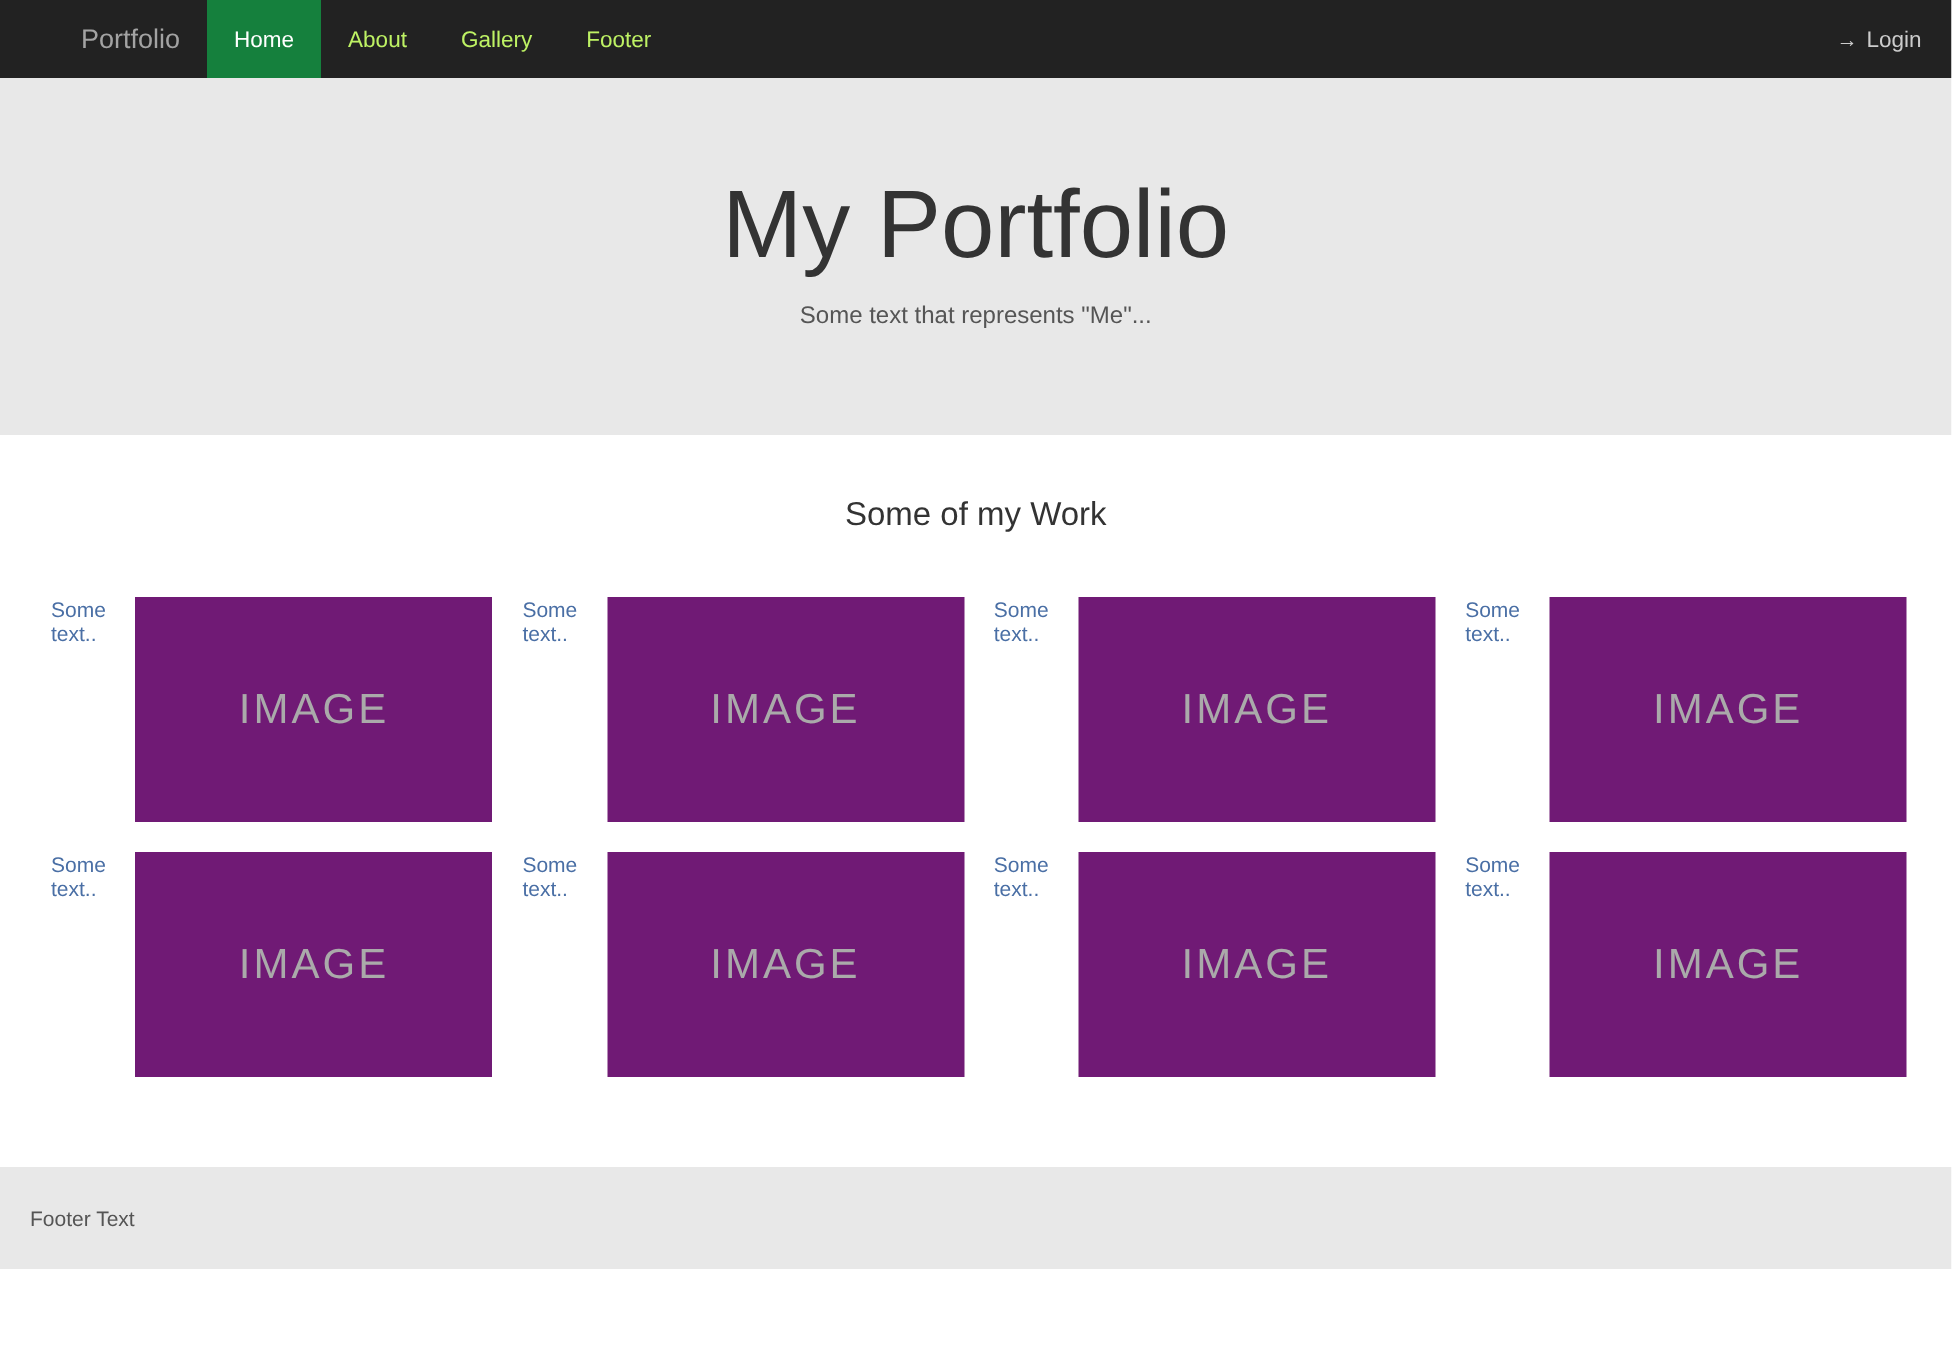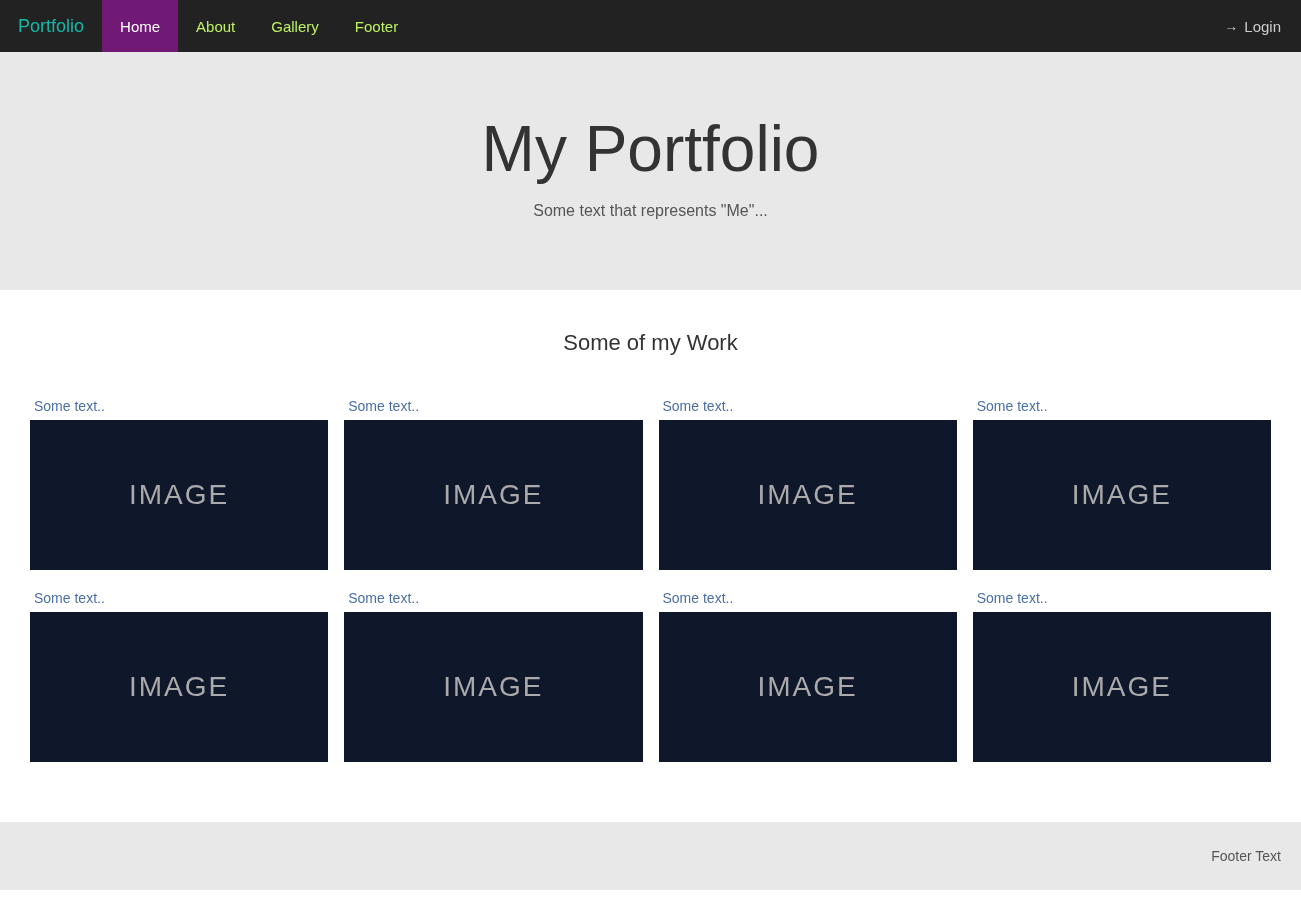--- a/index.html
+++ b/index.html
@@ -25,38 +25,39 @@
 
     .nav-left {
       display: flex;
       align-items: stretch;
     }
 
     .nav-brand {
       display: flex;
       align-items: center;
       padding: 0 18px;
-      color: #14b8a6;
+      color: #a3a3a3;
       font-size: 18px;
       font-weight: 500;
       cursor: default;
+      margin-left: 36px;
     }
 
     .nav-item {
       display: flex;
       align-items: center;
       padding: 0 18px;
       color: #bef264;
       font-size: 15px;
       cursor: pointer;
       text-decoration: none;
     }
 
     .nav-item.active {
-      background: #701a75;
+      background: #15803d;
       color: #fff;
     }
 
     .nav-right {
       display: flex;
       align-items: center;
       padding: 0 20px;
       color: #ccc;
       font-size: 15px;
       cursor: pointer;
@@ -104,51 +105,51 @@
       display: grid;
       grid-template-columns: repeat(4, 1fr);
       gap: 0 16px;
       max-width: 1280px;
       margin: 0 auto;
       padding: 0 10px;
     }
 
     .image-card {
       display: flex;
-      flex-direction: column;
+      flex-direction: row;
       align-items: center;
       margin-bottom: 20px;
     }
 
     .image-card .card-label {
       font-size: 14px;
       color: #4a6fa5;
       margin-bottom: 6px;
       align-self: flex-start;
       padding-left: 4px;
     }
 
     .image-placeholder {
       width: 100%;
-      background: #0f172a;
+      background: #701a75;
       display: flex;
       align-items: center;
       justify-content: center;
       height: 150px;
       color: #aaa;
       font-size: 28px;
       font-weight: 400;
       letter-spacing: 2px;
     }
 
     
     footer {
       background: #e8e8e8;
       padding: 26px 20px;
-      text-align: right;
+      text-align: left;
       font-size: 14px;
       color: #555;
     }
   </style>
 </head>
 <body>
 
 <nav>
   <div class="nav-left">
     <div class="nav-brand">Portfolio</div>

